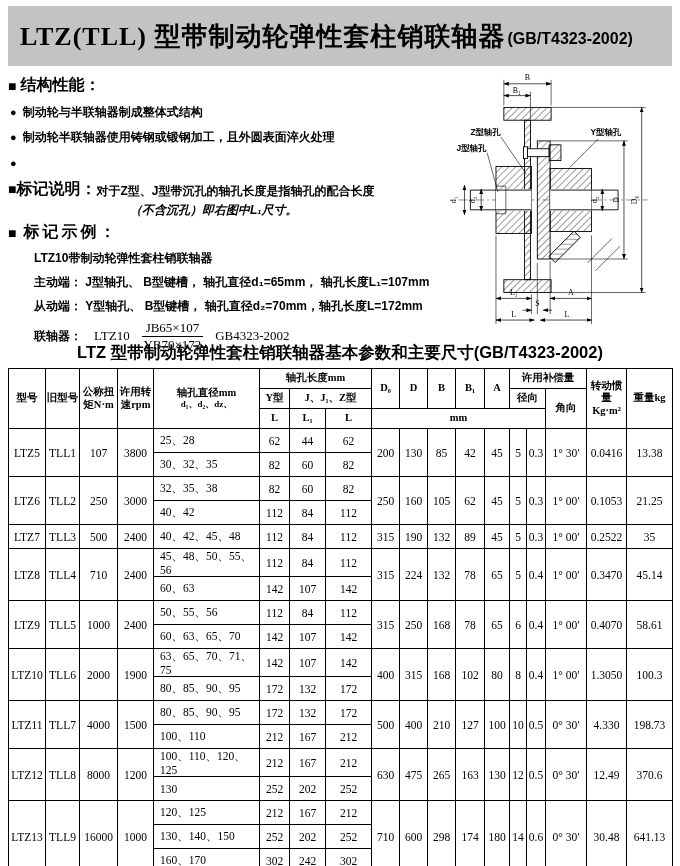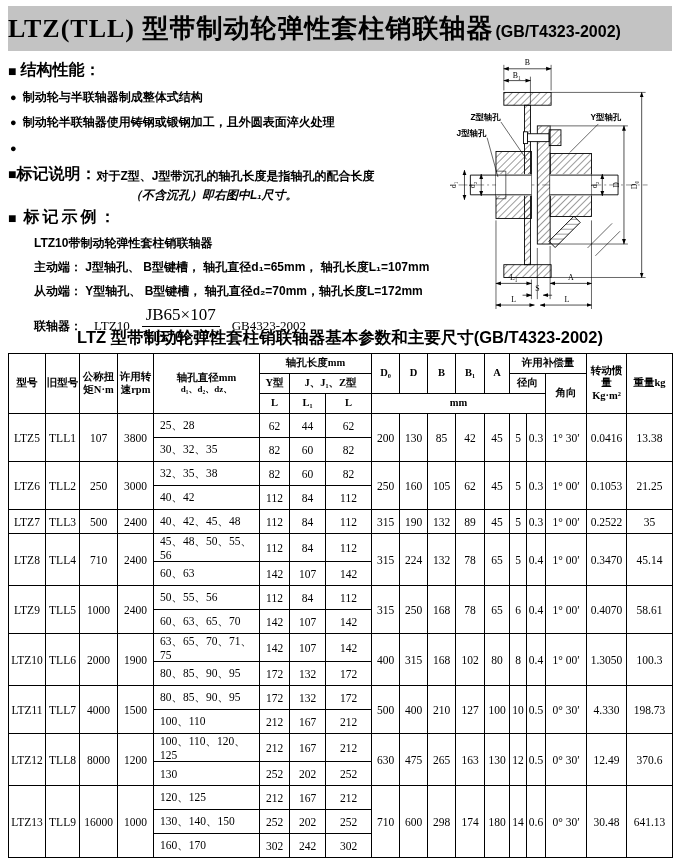--- a/index.html
+++ b/index.html
@@ -1,21 +1,21 @@
 <!DOCTYPE html>
 <html><head>
 <meta charset="utf-8">
 <style>
   * { box-sizing: border-box; margin: 0; padding: 0; }
   html,body { width: 680px; height: 866px; background: #fff; color: #000;
     font-family: "Liberation Sans", sans-serif; overflow: hidden; }
   .page { width: 680px; height: 866px; position: relative; }
 
-  .title-bar { margin: 6px 8px 0 8px; height: 45px; background: #c3c3c3;
-    display: flex; align-items: center; padding-left: 0; }
+  .title-bar { margin: 6px 8px 0 8px; height: 60px; background: #c3c3c3;
+    display: flex; align-items: center; padding-left: 12px; }
   .title-main { font-family: "Liberation Serif", serif; font-weight: bold;
     font-size: 26px; letter-spacing: 1px; }
   .title-std { font-family: Liberation Sans, sans-serif; font-size: 16px;
     font-weight: bold; margin-left: 2px; padding-top: 6px; }
 
   .content-row { margin: 4px 8px 0 8px; display: flex; height: 254px; }
   .left-col { width: 436px; padding-top: 2px; }
   .drawing { width: 228px; height: 254px; }
 
   .sec-heading { font-size: 16px; font-weight: bold; margin-top: 3px;
@@ -26,21 +26,21 @@
   .dot { font-size: 11px; line-height: 1.5; }
   .note-row { display: flex; align-items: flex-start; margin-top: 8px; }
   .note-heading { font-size: 16px; font-weight: bold; white-space: nowrap; }
   .note-text { font-size: 12px; font-weight: bold; line-height: 1.5; padding-top: 3px; }
   .note-line2 { font-size: 12px; font-weight: bold; margin: 2px 0 0 122px; font-style: italic; }
   .ex-heading { letter-spacing: 3px; }
   .ex-line { font-size: 12px; font-weight: bold; margin: 7px 0 0 26px; }
   .ex-coupling { display: flex; align-items: center; gap: 12px;
     margin: 5px 0 0 26px; font-size: 12px; font-weight: bold; }
   .fraction { display: inline-flex; flex-direction: column; text-align: center;
-    font-family: "Liberation Serif", serif; font-size: 17px; font-weight: normal;
+    font-family: "Liberation Serif", serif; font-size: 13px; font-weight: normal;
     line-height: 1.2; }
   .fraction .num { border-bottom: 1px solid #000; padding: 0 4px; }
   .model-serif { font-family: "Liberation Serif", serif; font-weight: normal;
     font-size: 13px; }
 
   .table-title { text-align: center; font-size: 16.5px; font-weight: bold;
     margin-top: 18px; }
 
   table { margin: 4px 8px 0 8px; width: 664px; border-collapse: collapse;
     table-layout: fixed; border: 1.5px solid #000; }

